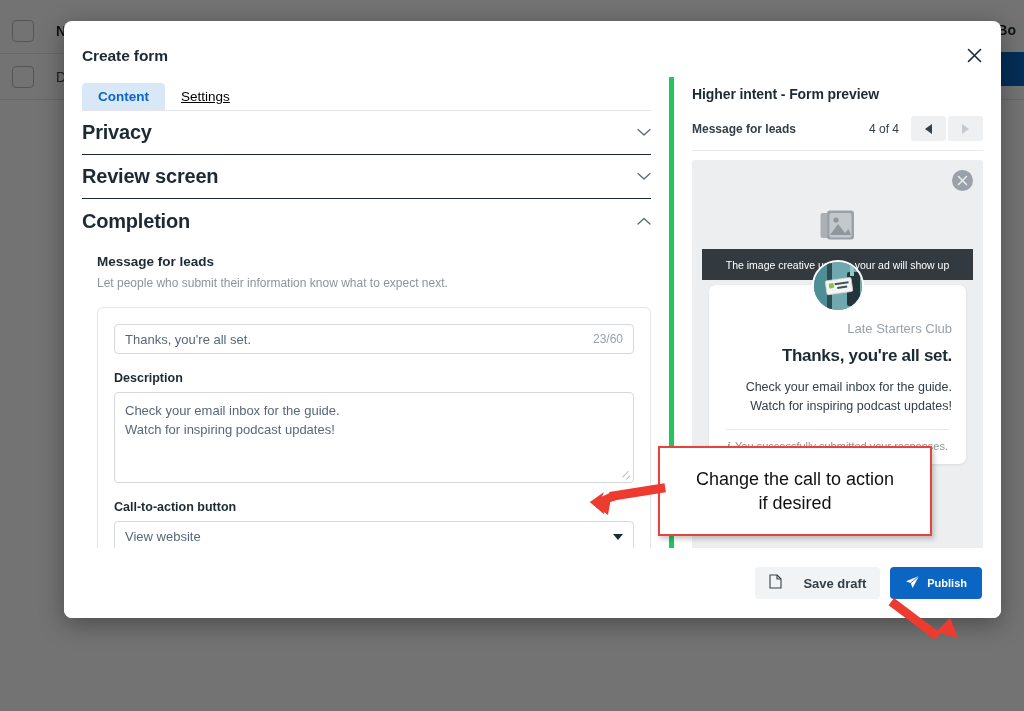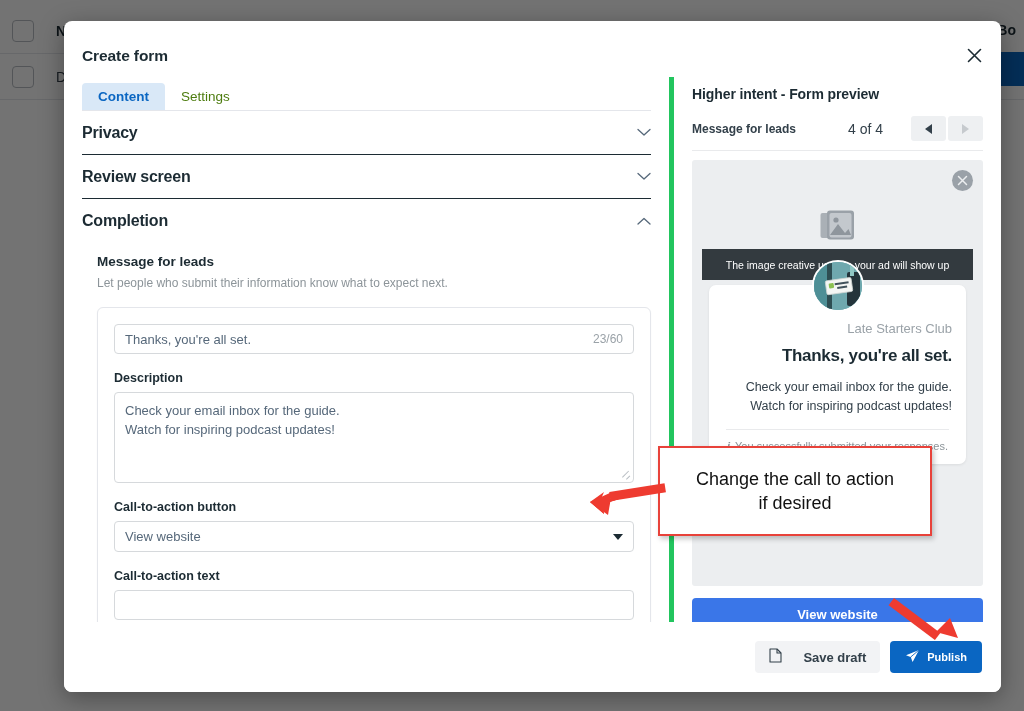--- a/index.html
+++ b/index.html
@@ -51,21 +51,21 @@
   
   .scrim {
     position: absolute; inset: 0;
     background: rgba(0,0,0,0.55);
   }
 
   
   .modal {
     position: absolute;
     left: 64px; top: 21px;
-    width: 937px; height: 671px;
+    width: 937px; height: 597px;
     background: #ffffff;
     border-radius: 8px;
     box-shadow: 0 6px 24px rgba(0,0,0,0.35);
     overflow: hidden;
   }
 
   .modal-title {
     position: absolute;
     left: 18px; top: 26px;
     font-size: 15.5px; font-weight: 700; color: #1c2b33;
@@ -106,30 +106,30 @@
     color: #56687a;
     padding: 7px 16px 7px 16px;
     border-radius: 4px 4px 0 0;
     cursor: pointer;
     line-height: 1;
   }
   .tab.active {
     color: #0a66c2;
     background: #d9e8f7;
   }
-  .tab.inactive { font-weight: 400; color: #4d7c0f; }
+  .tab.inactive { font-weight: 400; color: #000000; text-decoration: underline; }
 
   .accordion-row {
     display: flex; align-items: center; justify-content: space-between;
     height: 44px;
     border-bottom: 1.6px solid #1c2b33;
     cursor: pointer;
   }
   .accordion-row .acc-title {
-    font-size: 16px; font-weight: 700; color: #1c2b33;
+    font-size: 20px; font-weight: 700; color: #1c2b33;
     letter-spacing: -0.2px;
   }
   .chev { color: #56687a; display: flex; }
 
   .section-body { padding-top: 11px; }
   .sub-title {
     font-size: 13.5px; font-weight: 700; color: #1c2b33;
     padding-left: 15px;
   }
   .sub-desc {
@@ -219,21 +219,21 @@
     letter-spacing: -0.1px;
   }
   .preview-nav {
     margin-top: 13px;
     height: 36px;
     display: flex; align-items: center;
     border-bottom: 1px solid #e9eaec;
     padding-bottom: 8px;
   }
   .nav-label { font-size: 12px; font-weight: 700; color: #33404a; }
-  .nav-count { font-size: 14px; color: #33404a; margin-left: auto; margin-right: 28px; text-align: center; }
+  .nav-count { font-size: 12px; color: #33404a; margin-left: auto; margin-right: 12px; text-align: center; }
   .nav-btns { display: flex; gap: 2px; }
   .nav-btn {
     width: 35px; height: 25px;
     background: #eef0f2;
     border: none;
     border-radius: 3px;
     display: flex; align-items: center; justify-content: center;
     cursor: pointer;
   }
   .tri-left {

